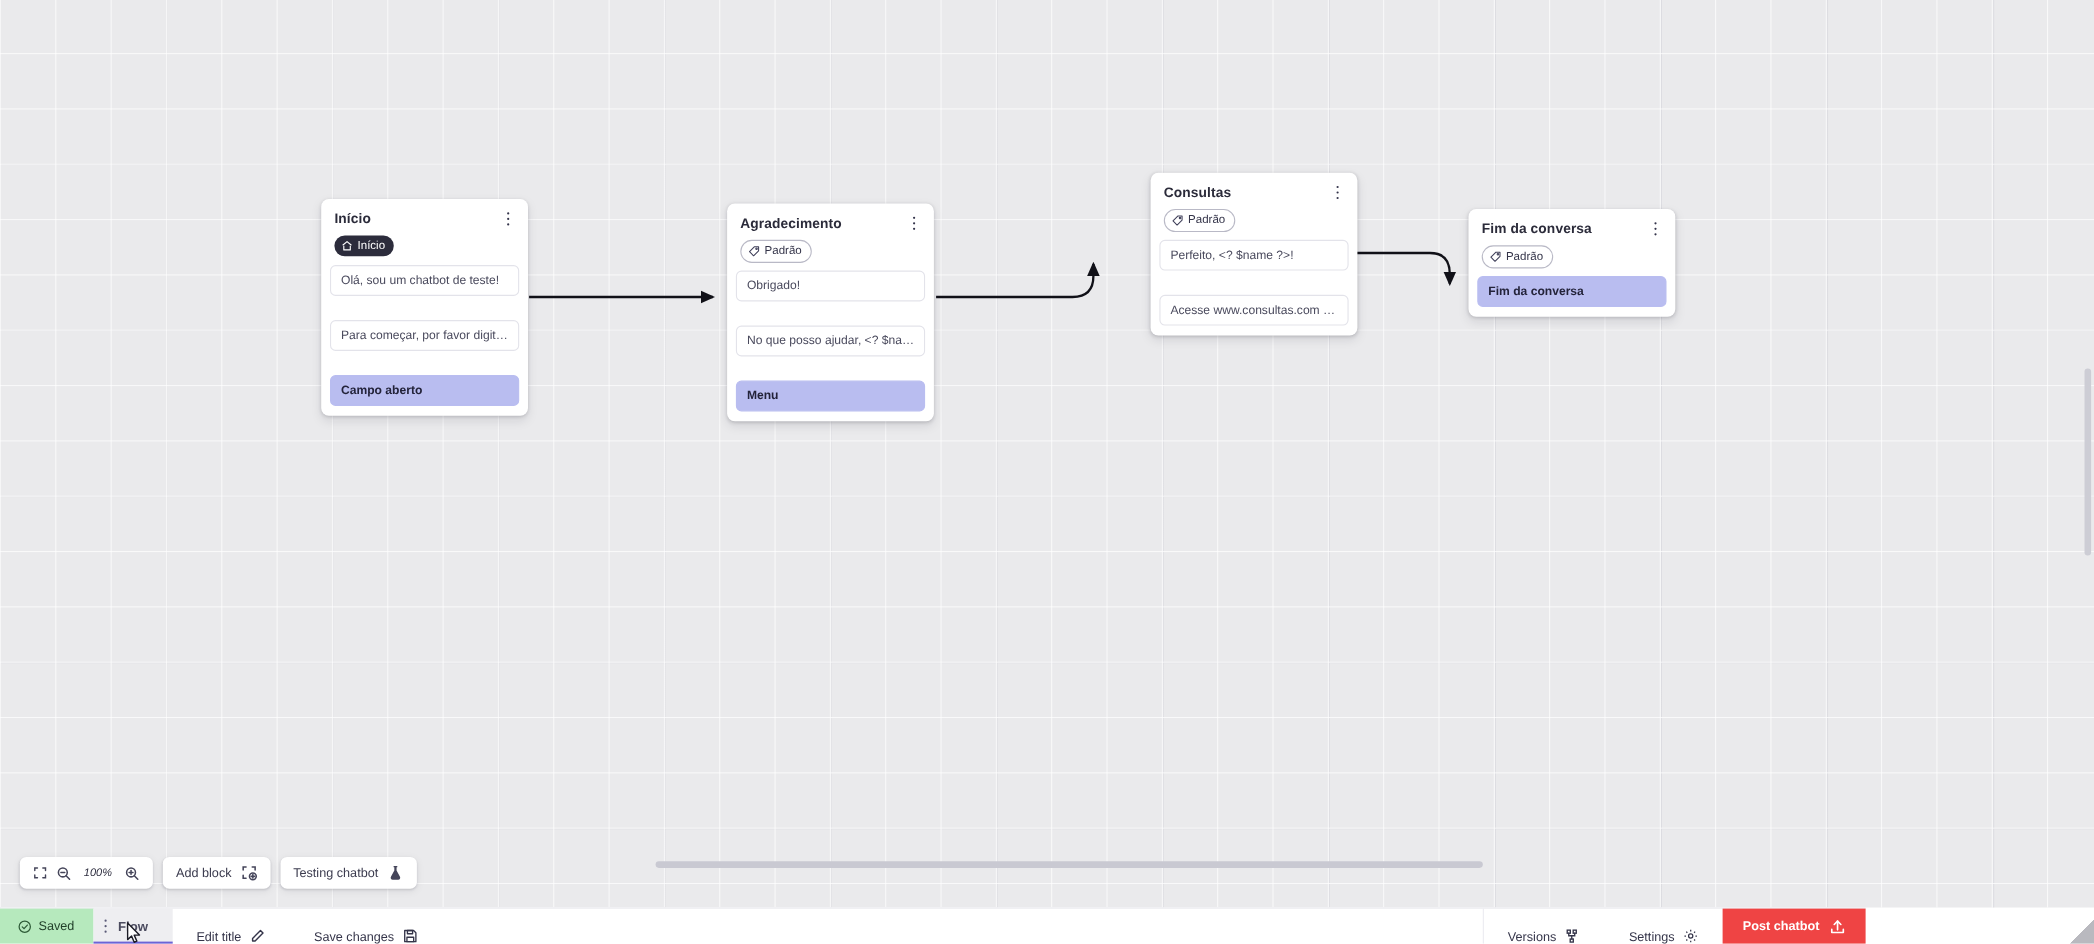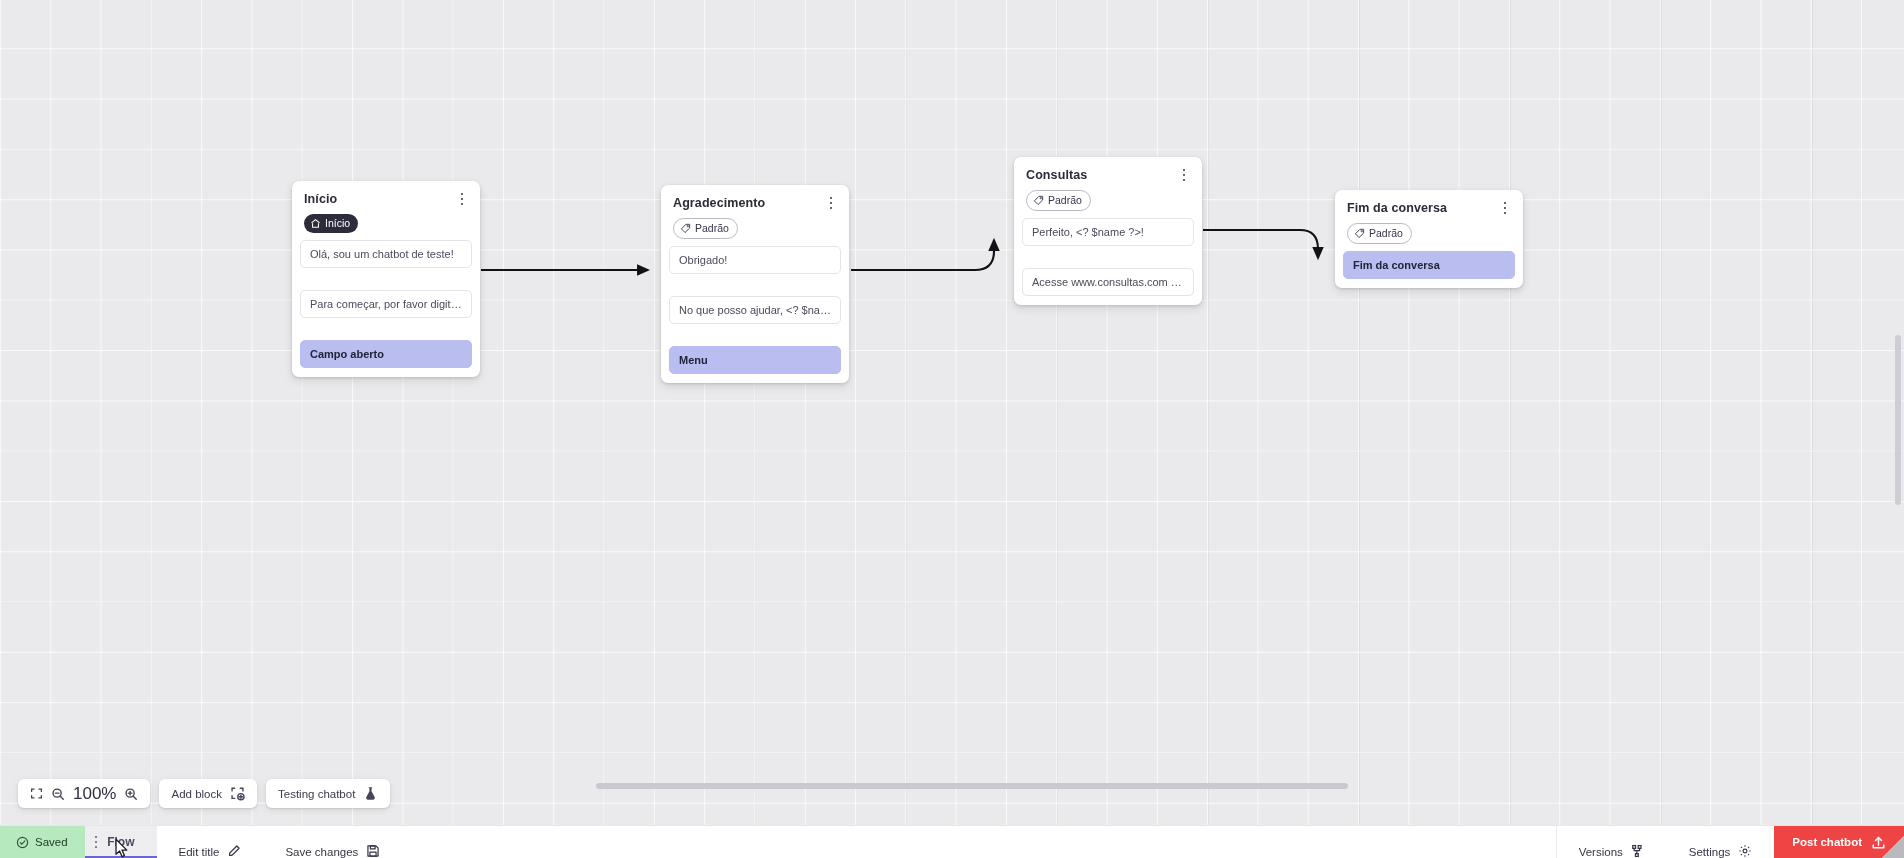--- a/index.html
+++ b/index.html
@@ -119,28 +119,28 @@
     display: flex; align-items: center; gap: 8px;
     background: #ffffff;
     border-radius: 6px;
     box-shadow: 0 1px 2px rgba(22,22,40,0.14), 0 2px 8px rgba(22,22,40,0.08);
     padding: 0 12px;
     font-size: 11.5px;
     color: #3b3b4e;
     cursor: pointer;
     user-select: none;
   }
-  .zoom-val { font-size: 17px; color: #2f2f40; min-width: 32px; text-align: center; }
+  .zoom-val { font-size: 10px; color: #2f2f40; min-width: 32px; text-align: center; font-style: italic; }
   .ic { display: inline-flex; align-items: center; justify-content: center; color: #45455a; }
 
   
   .statusbar {
     position: absolute;
     left: 0; bottom: 0;
-    width: 1904px; height: 33px;
+    width: 1696px; height: 33px;
     background: #ffffff;
     border-top: 1px solid #e6e6ec;
     display: flex;
     align-items: stretch;
     z-index: 30;
     font-size: 11.5px;
   }
   .sb-left { display: flex; align-items: stretch; }
   .sb-right { display: flex; align-items: stretch; margin-left: auto; }
 
@@ -281,21 +281,21 @@
                 </svg>
               </span>
               <span>Padrão</span>
             </span></div>
           <div class="rows">
             <div class="row">Obrigado!</div>
             <div class="row">No que posso ajudar, &lt;? $name ...</div>
             <div class="row accent">Menu</div>
           </div>
         </div>
-        <div class="node" style="left: 1014px; top: 157px;">
+        <div class="node" style="left: 1046px; top: 157px;">
           <div class="node-head">
             <div class="node-title">Consultas</div>
             <div class="kebab">
               <i></i>
               <i></i>
               <i></i>
             </div>
           </div>
           <div class="badge-row"><span class="badge badge-default">
               <span>

